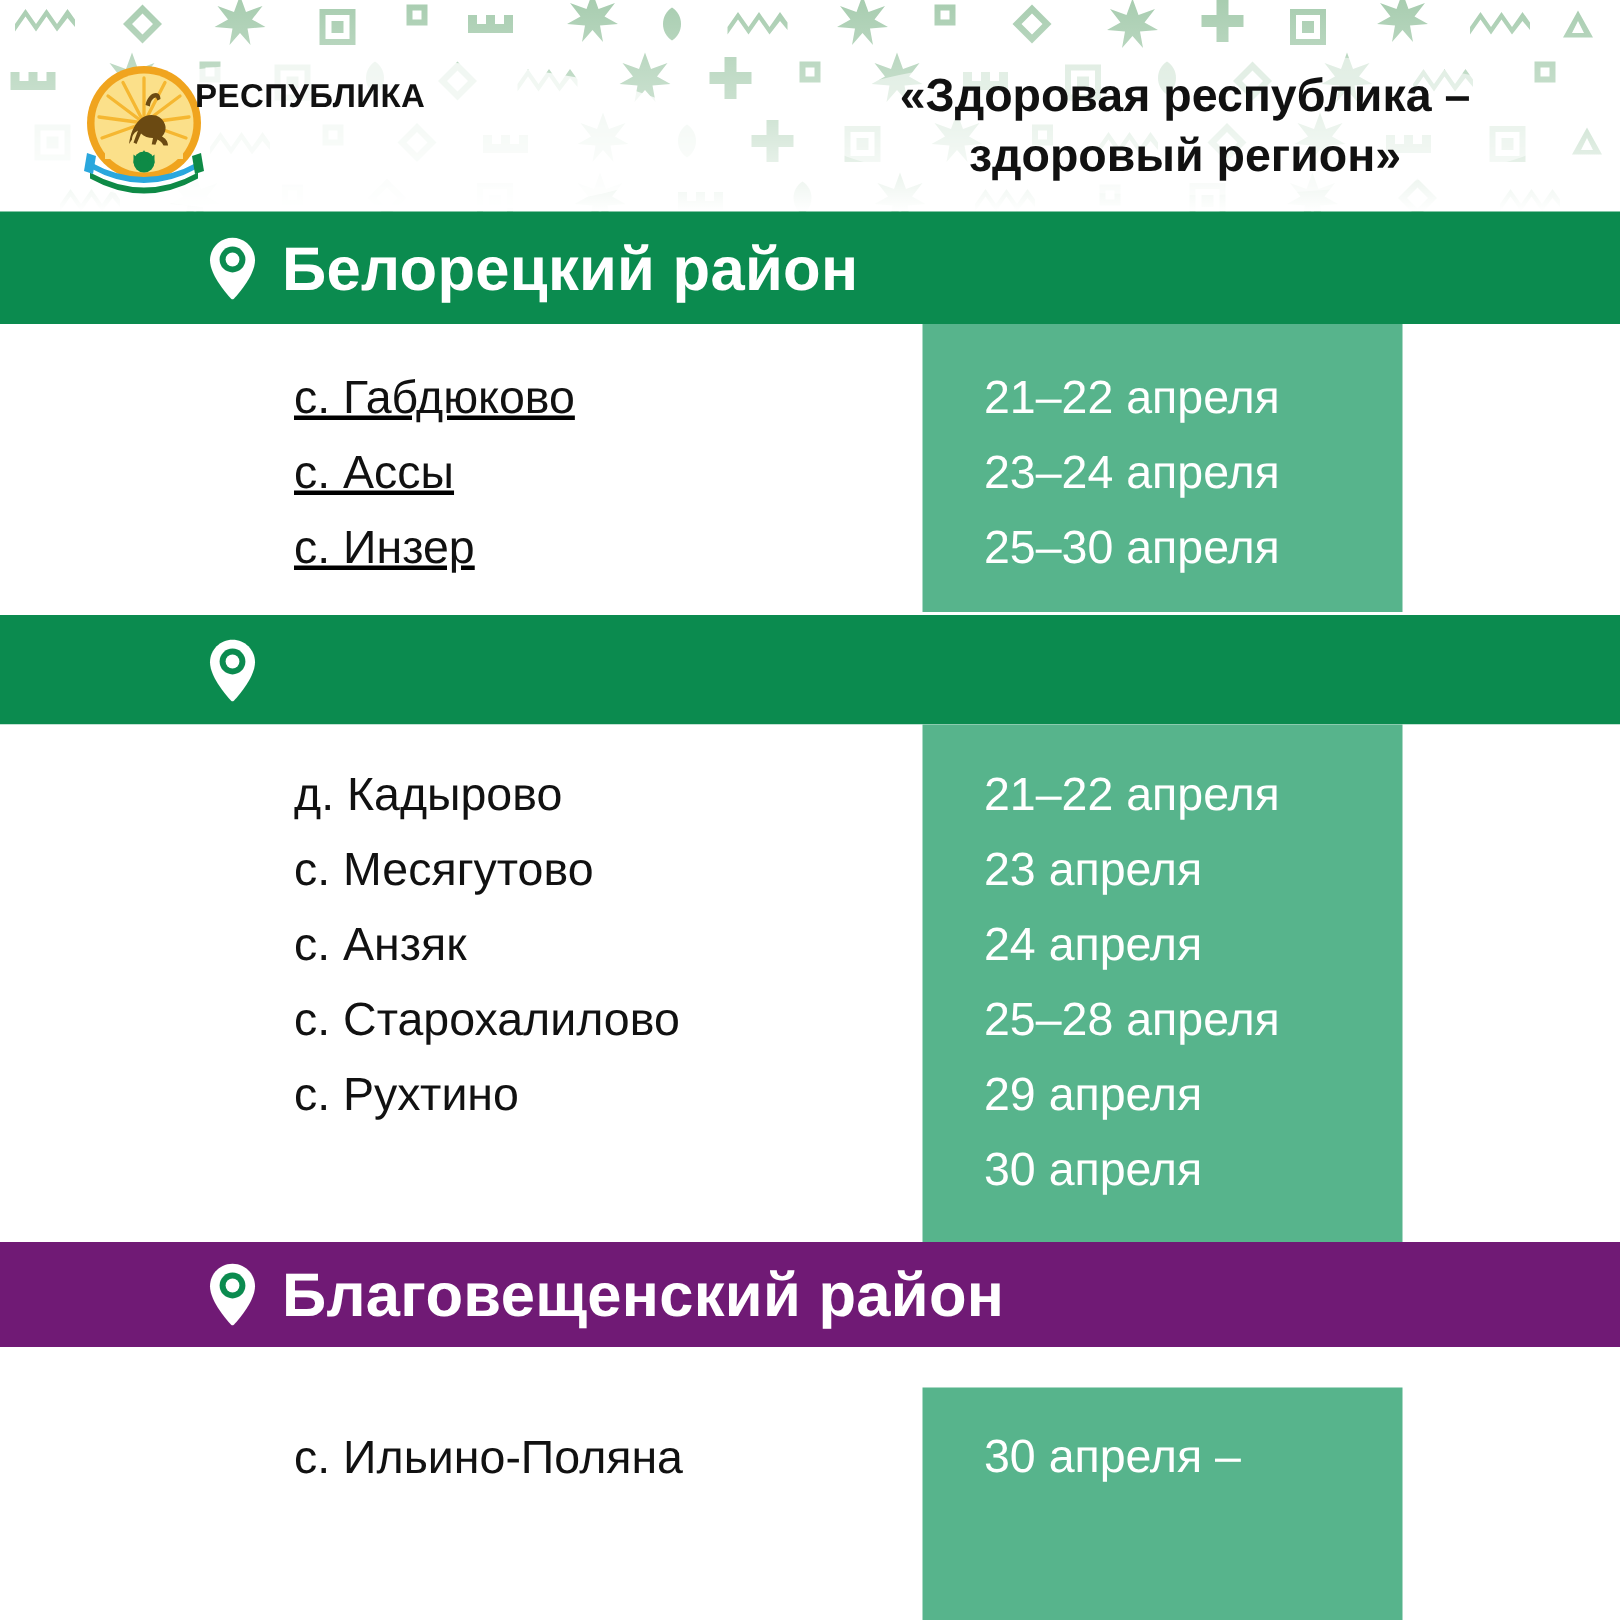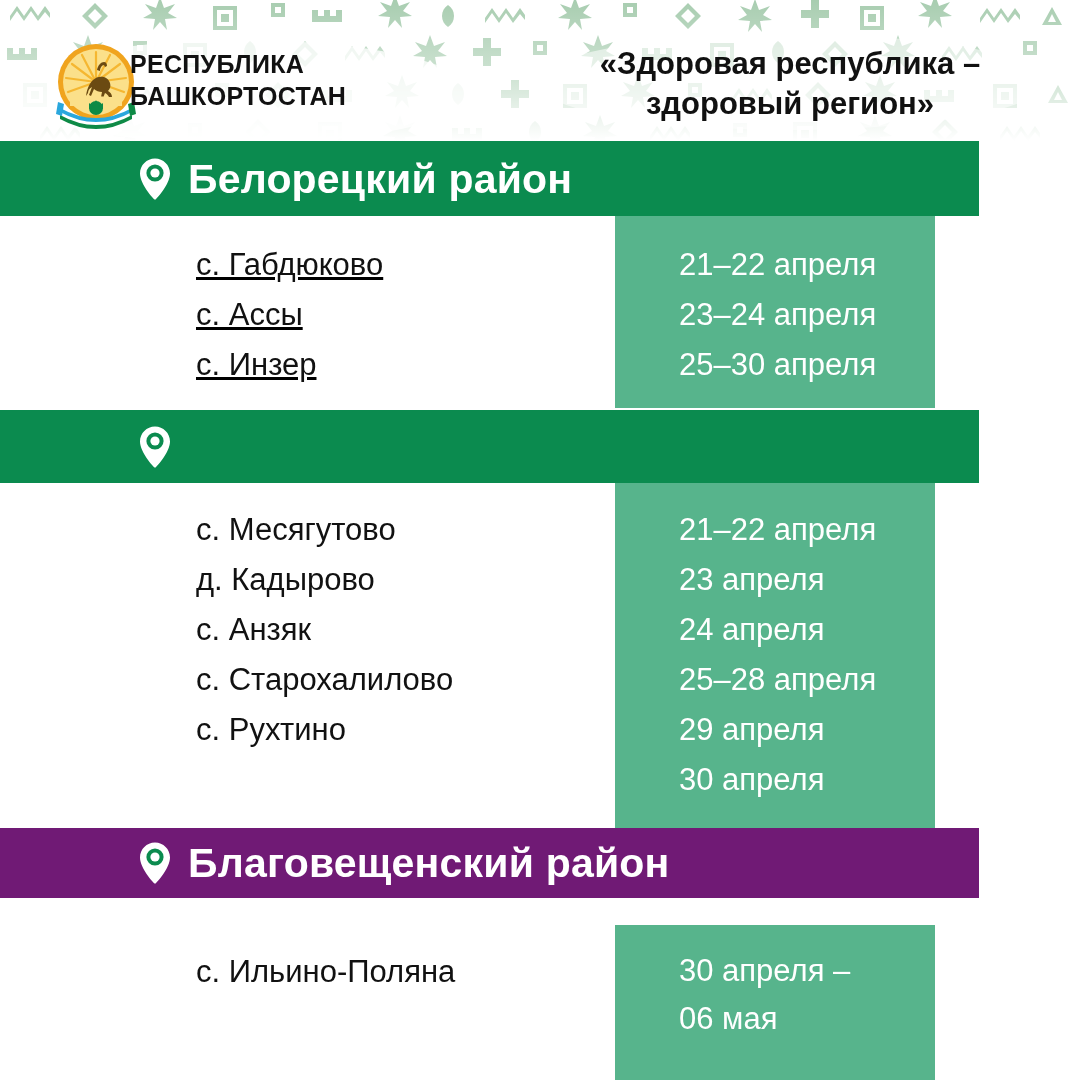--- a/index.html
+++ b/index.html
@@ -18,36 +18,36 @@
   }
   .ornament{
     position:absolute;left:0;top:0;width:1080px;height:141px;
     opacity:1;
   }
   .emblem-wrap{
     position:absolute;left:52px;top:40px;width:88px;height:90px;
   }
   .republic-name{
     position:absolute;left:130px;top:48px;
-    font-size:25px;font-weight:bold;line-height:32px;
+    font-size:22px;font-weight:bold;line-height:32px;
     color:#111111;letter-spacing:0.3px;
     text-transform:uppercase;
   }
   .republic-name span{display:block;}
   .slogan{
     position:absolute;left:540px;top:44px;width:500px;
     text-align:center;
     font-size:31px;line-height:40px;font-weight:600;
     color:#111111;
   }
   .slogan span{display:block;}
 
   
   .band{
-    position:absolute;left:0;width:979px;
+    position:absolute;left:0;width:1080px;
     background:#0b8b4f;
     display:flex;align-items:center;
   }
   .band .pin{
     margin-left:138px;margin-right:16px;
     width:34px;height:44px;flex:none;display:block;
   }
   .band-title{
     color:#ffffff;font-size:41px;font-weight:600;line-height:44px;
     letter-spacing:0.2px;
@@ -63,21 +63,21 @@
     background:#57b48c;
   }
   .places{
     position:absolute;left:196px;top:0;width:400px;
   }
   .place{
     color:#111111;font-size:31px;line-height:50px;
     white-space:nowrap;font-weight:400;
   }
   .dates{
-    position:absolute;left:656px;top:0;width:300px;margin-left:23px;
+    position:absolute;left:656px;top:0;width:300px;
   }
   .date{
     color:#ffffff;font-size:31px;line-height:50px;
     white-space:nowrap;font-weight:400;
   }
   .date.two-line{line-height:48px;white-space:normal;}
 </style>
 </head>
 <body>
 
@@ -242,21 +242,20 @@
         <path d="M8,72 q36,20 72,0 l0,4 q-36,20 -72,0 Z" fill="#ffffff"></path>
         <path d="M8,75 q36,20 72,0 l0,4 q-36,20 -72,0 Z" fill="#0e8a46"></path>
         <path d="M6,62 l6,2 l-2,12 l-6,-2 Z" fill="#2aa7dd"></path>
         <path d="M82,62 l-6,2 l2,12 l6,-2 Z" fill="#0e8a46"></path>
       </g>
     </svg>
   </div>
 
   <div class="republic-name">
     <span>РЕСПУБЛИКА</span>
-    <span>БАШКОРТОСТАН</span>
   </div>
 
   <div class="slogan">
     <span>«Здоровая республика –</span>
     <span>здоровый регион»</span>
   </div>
 </div>
 
 <div id="sections-root">
     <div class="band" style="top: 141px; height: 75px; background: rgb(11, 139, 79);">
@@ -283,22 +282,22 @@
     <div class="band" style="top: 410px; height: 73px; background: rgb(11, 139, 79);">
       <span class="pin"><svg viewBox="0 0 34 44" xmlns="http://www.w3.org/2000/svg">
           <path d="M17 1.5C8.7 1.5 2 8.2 2 16.5c0 10.6 13 24.6 14.1 25.7.5.5 1.3.5 1.8 0C19 41.1 32 27.1 32 16.5 32 8.2 25.3 1.5 17 1.5Z" fill="#ffffff"></path>
           <circle cx="17" cy="16" r="8.6" fill="#0b8b4f"></circle>
           <circle cx="17" cy="16" r="4.6" fill="#ffffff"></circle>
         </svg></span>
     </div>
     <div class="content" style="top: 483px; height: 345px;">
       <div class="datepanel" style="top: 0px; height: 345px; background: rgb(87, 180, 140);"></div>
       <div class="places" style="top: 22px;">
+        <div class="place">д. Кадырово</div>
         <div class="place">с. Месягутово</div>
-        <div class="place">д. Кадырово</div>
         <div class="place">с. Анзяк</div>
         <div class="place">с. Старохалилово</div>
         <div class="place">с. Рухтино</div>
       </div>
       <div class="dates" style="top: 22px;">
         <div class="date">21–22 апреля</div>
         <div class="date">23 апреля</div>
         <div class="date">24 апреля</div>
         <div class="date">25–28 апреля</div>
         <div class="date">29 апреля</div>
@@ -314,17 +313,16 @@
       <div class="band-title">Благовещенский район</div>
     </div>
     <div class="content" style="top: 925px; height: 210px;">
       <div class="datepanel" style="top: 0px; height: 182px; background: rgb(87, 180, 140);"></div>
       <div class="places" style="top: 22px;">
         <div class="place">с. Ильино-Поляна</div>
       </div>
       <div class="dates" style="top: 22px;">
         <div class="date two-line">
           <div>30 апреля –</div>
-          <div>06 мая</div>
         </div>
       </div>
     </div>
   </div>
 
 </body></html>

